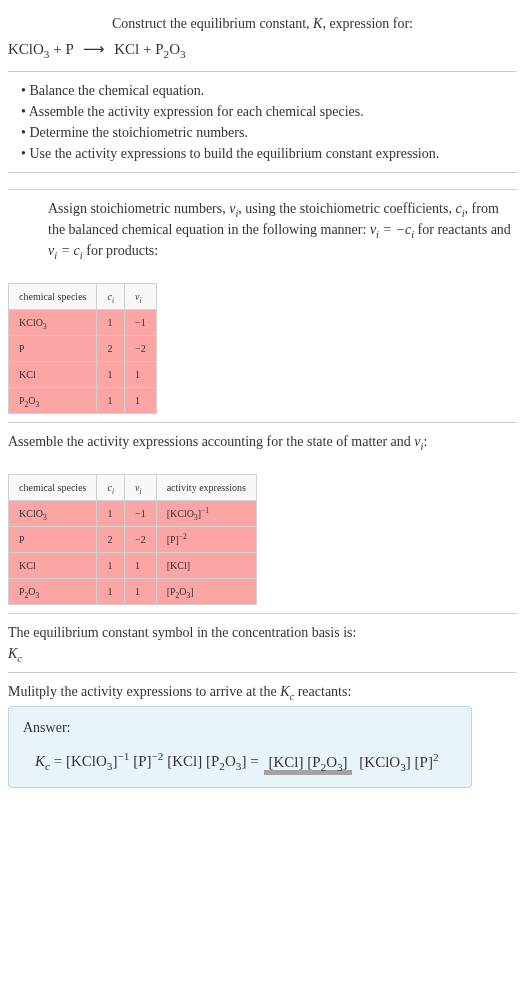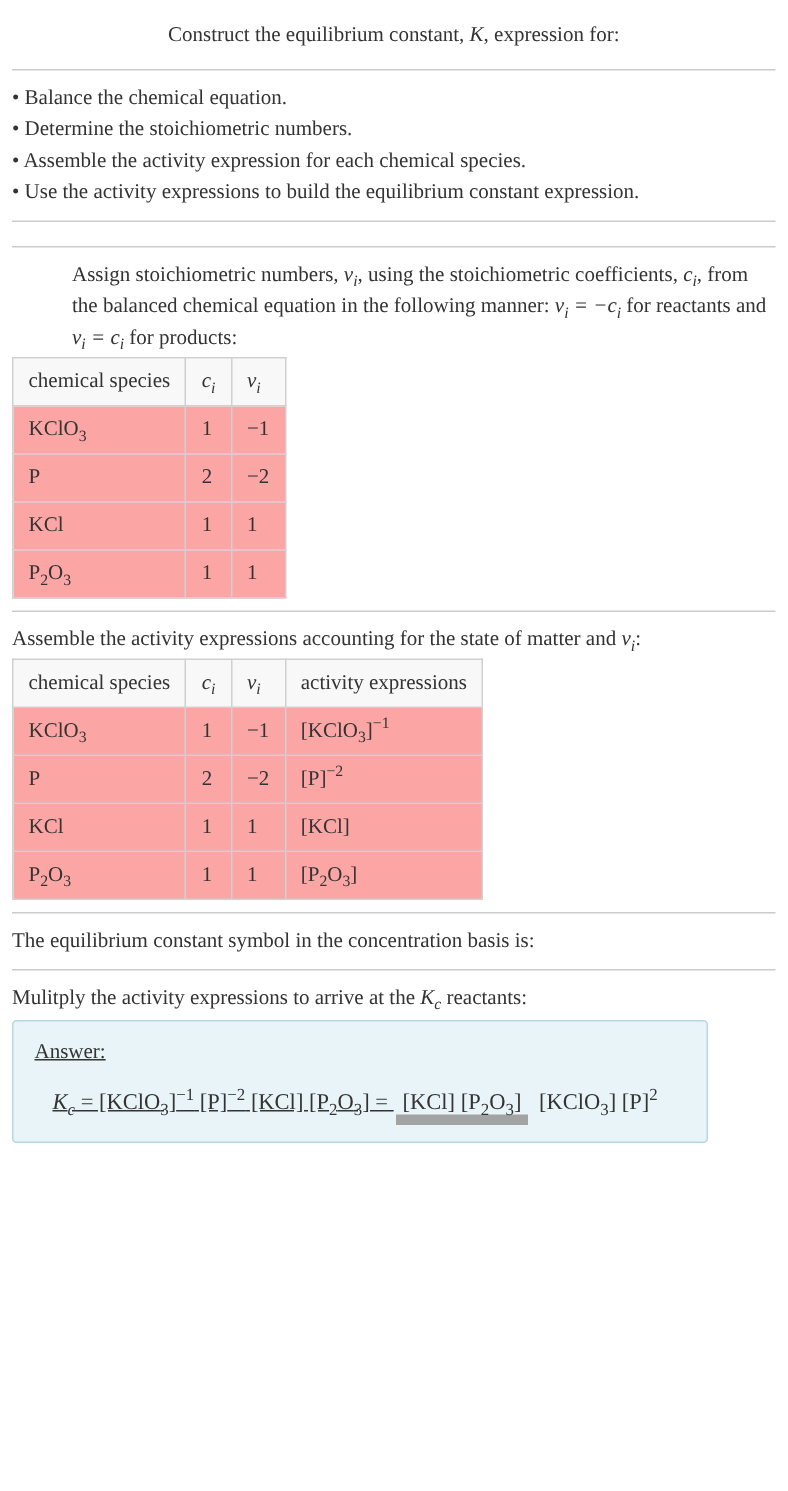--- a/index.html
+++ b/index.html
@@ -11,83 +11,85 @@
       width: 525px;
       padding: 5px 8px;
       line-height: 1.5;
     }
     .section { padding: 8px 0; }
     .divider { border-top: 1px solid #ccc; }
     .prompt { margin-bottom: 4px; text-align: center; }
     .equation { margin: 2px 0; font-size: 15px; }
     .arrow { margin: 0 6px; }
     .plan-title { margin-bottom: 2px; }
-    .plan-item { margin-left: 0; }
+    .plan-item { margin-left: 13px; }
     sub { font-size: 0.75em; vertical-align: sub; line-height: 0; }
     sup { font-size: 0.75em; vertical-align: super; line-height: 0; }
     .italic { font-style: italic; }
     table {
       border-collapse: collapse;
-      margin-top: 2px;
-      font-size: 14px;
+      margin-top: 22px;
+      font-size: 10px;
     }
     th, td {
       border: 1px solid #d0d0d0;
       padding: 5px 10px;
       text-align: left;
       background: #fca5a5;
     }
     th {
       font-weight: normal;
       background: #f8f8f8;
     }
     .answer-box {
       background: #e8f4f8;
       border: 1px solid #b8d8e0;
       border-radius: 3px;
       padding: 10px 14px;
       margin-top: 4px;
       display: inline-block;
       min-width: 400px;
-      text-decoration: underline;
     }
     .answer-label { margin-bottom: 8px; }
     .answer-formula {
       text-align: center;
       padding: 4px 12px;
       font-size: 15px;
     }
     .frac {
       display: inline-block;
       vertical-align: middle;
       text-align: center;
       margin: 0 2px;
     }
     .frac-num {
-      border-bottom: 7px solid #a3a3a3;
+      border-bottom: 5px solid #a3a3a3;
       padding: 0 4px;
     }
     .frac-den {
       padding: 0 4px;
     }
     .hanging-indent { padding-left: 0; margin-left: 40px; }
   </style>
 </head>
 <body>
 
 <div class="section">
   <div class="prompt">
     <span>Construct the equilibrium constant, </span><span class="italic">K</span><span>, expression for:</span>
   </div>
+  <div class="equation">
+    KClO<sub>3</sub> + P <span class="arrow">⟶</span> KCl + P<sub>2</sub>O<sub>3</sub>
+  </div>
 </div>
 
 <div class="section divider">
   <div class="plan-item">• Balance the chemical equation.</div>
+  <div class="plan-item">• Assemble the activity expression for each chemical species.</div>
   <div class="plan-item">• Determine the stoichiometric numbers.</div>
-  <div class="plan-item">• Assemble the activity expression for each chemical species.</div>
   <div class="plan-item">• Use the activity expressions to build the equilibrium constant expression.</div>
 </div>
 
 <div class="section divider">
 </div>
 
 <div class="section divider">
   <div class="hanging-indent">
     <span>Assign stoichiometric numbers, </span><span class="italic">ν<sub>i</sub></span><span>, using the stoichiometric coefficients, </span><span class="italic">c<sub>i</sub></span><span>, from the balanced chemical equation in the following manner: </span><span class="italic">ν<sub>i</sub> = −c<sub>i</sub></span><span> for reactants and </span><span class="italic">ν<sub>i</sub> = c<sub>i</sub></span><span> for products:</span>
   </div>
@@ -157,20 +159,21 @@
       <td>1</td>
       <td>1</td>
       <td>[P<sub>2</sub>O<sub>3</sub>]</td>
     </tr>
   </tbody>
     </table>
 </div>
 
 <div class="section divider">
   <div>The equilibrium constant symbol in the concentration basis is:</div>
+  <div><span class="italic">K<sub>c</sub></span></div>
 </div>
 
 <div class="section divider">
   <div>
     <span>Mulitply the activity expressions to arrive at the </span><span class="italic">K<sub>c</sub></span><span> reactants:</span>
   </div>
   <div class="answer-box">
     <div class="answer-label">Answer:</div>
     <div class="answer-formula">
       <span class="italic">K<sub>c</sub></span> = [KClO<sub>3</sub>]<sup>−1</sup> [P]<sup>−2</sup> [KCl] [P<sub>2</sub>O<sub>3</sub>] =

